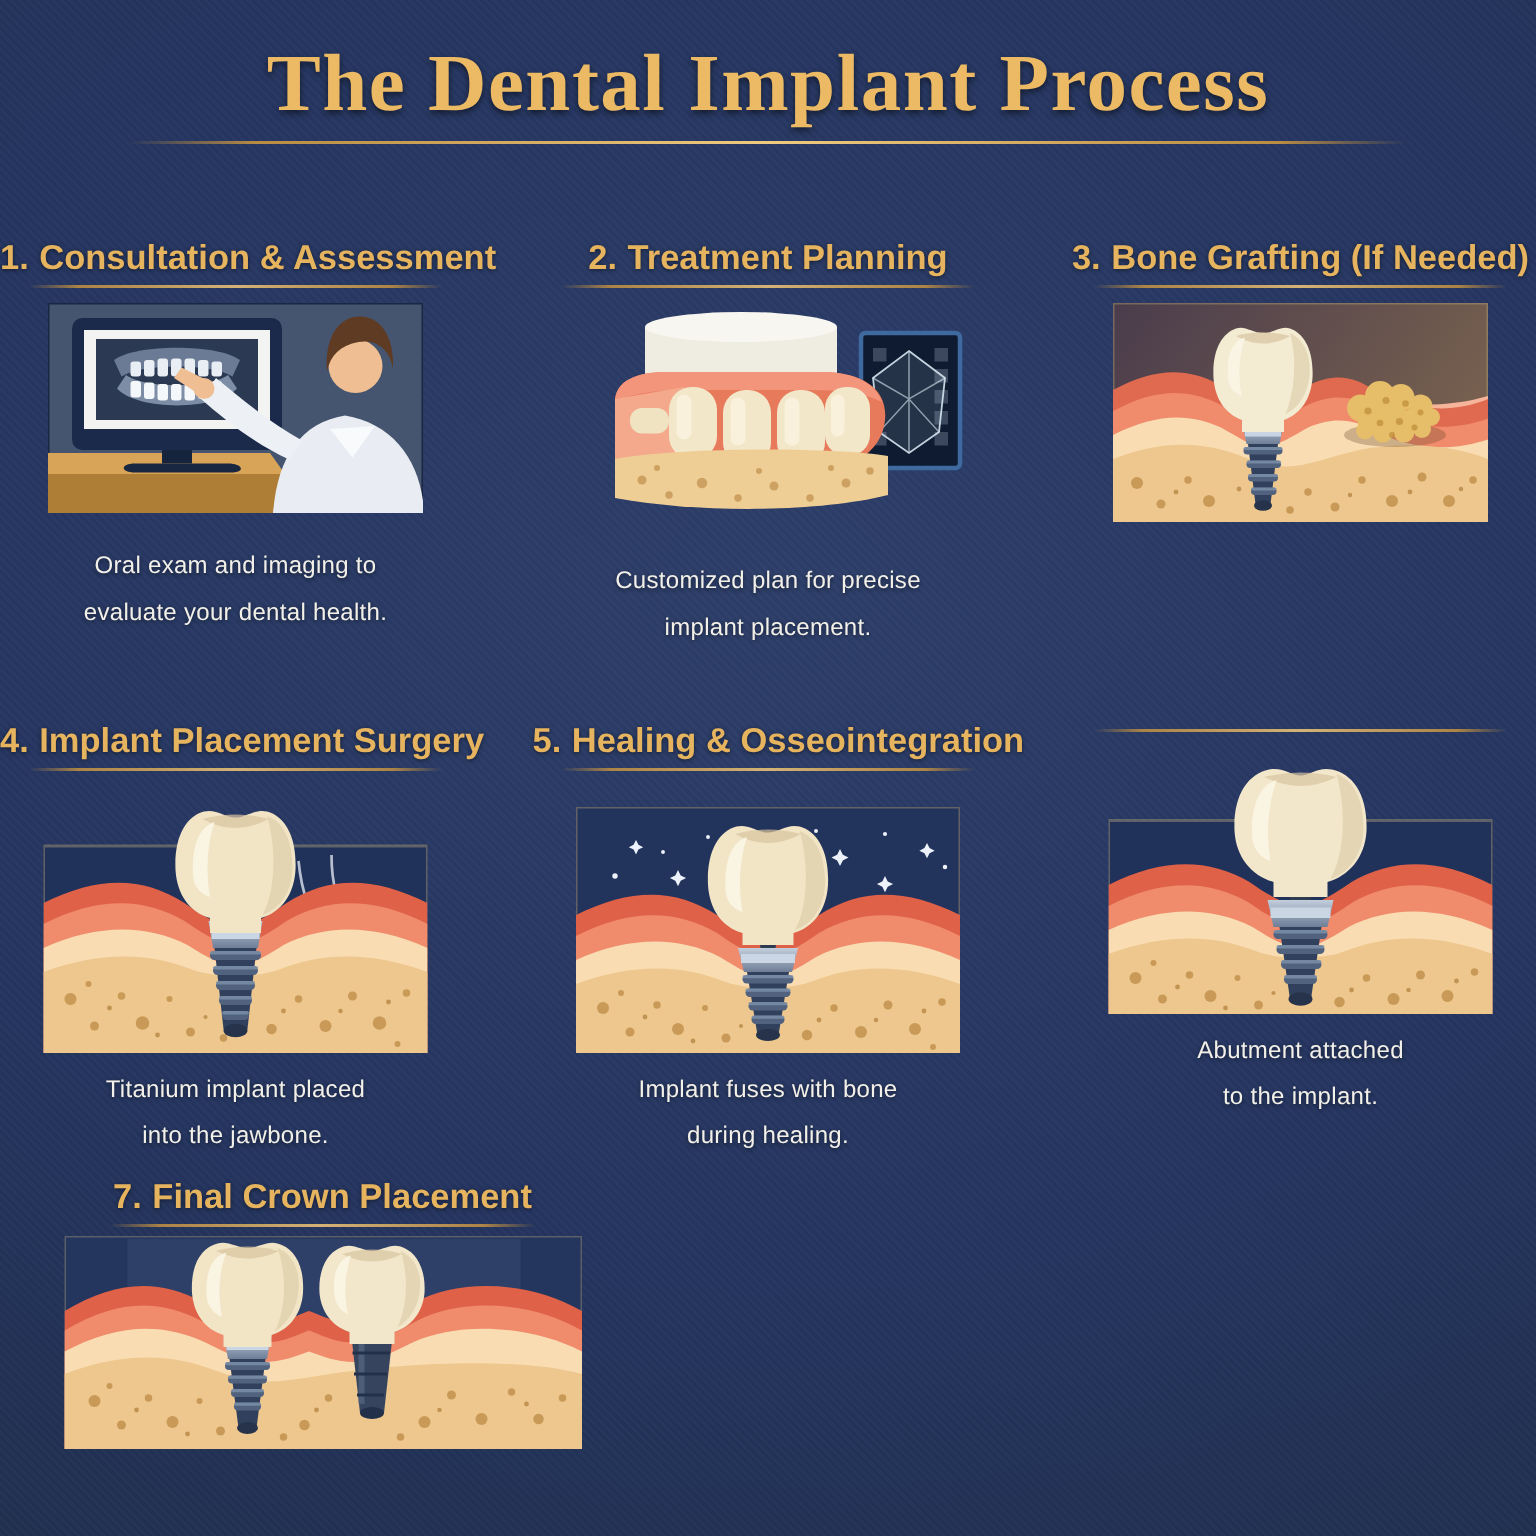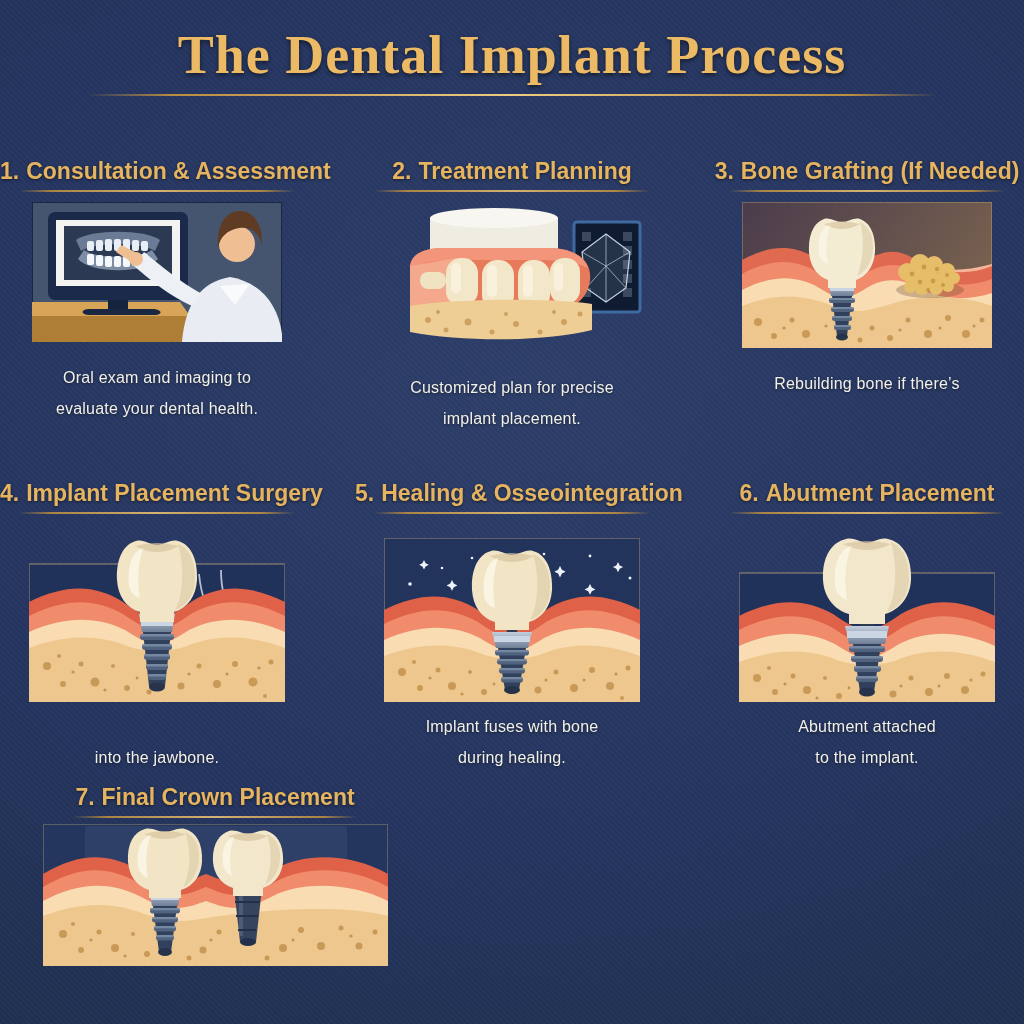--- a/index.html
+++ b/index.html
@@ -283,21 +283,21 @@
               <circle cx="205" cy="73" r="2"></circle>
                 <circle cx="178" cy="80" r="2.2"></circle>
                 <circle cx="191" cy="79" r="2.4"></circle>
               <circle cx="201" cy="83" r="2"></circle>
                 <circle cx="186" cy="88" r="2"></circle>
             </g>
           </g>
         </svg>
       </div>
       <p class="caption">
-        <span>Rebuilding bone if there’s</span><br>
+        <br>
       </p>
     </section>
   </div>
 
   <div class="row row-2">
 
     <section class="card">
       <h2 class="step-heading">
         <span class="step-number">4.</span><span>Implant Placement Surgery</span>
       </h2>
@@ -372,21 +372,21 @@
           </g>
           <g>
             <path d="M111,84 L111,74 C97,70 89,58 88,42 C87,20 95,6 107,3 C115,1 121,7 128,7 C135,7 141,1 149,3 C161,6 169,20 168,42 C167,58 159,70 145,74 L145,84 Z" fill="#F1E5C6"></path>
             <path d="M106,8 Q128,20 150,8 Q128,2 106,8 Z" fill="#D8C5A0" opacity="0.7"></path>
             <path d="M100,48 C98,26 104,13 114,10 C109,26 108,42 111,60 C105,58 101,54 100,48 Z" fill="#FBF5E6" opacity="0.9"></path>
             <path d="M149,6 C160,10 166,22 166,40 C166,56 158,68 146,72 C154,58 156,30 149,6 Z" fill="#D9C8A2" opacity="0.55"></path>
           </g>
         </svg>
       </div>
       <p class="caption">
-        <br>
+        <span>Titanium implant placed</span><br>
         <span>into the jawbone.</span>
       </p>
     </section>
 
     <section class="card">
       <h2 class="step-heading">
         <span class="step-number">5.</span><span>Healing &amp; Osseointegration</span>
       </h2>
       <div class="step-rule"></div>
       <div class="illus">
@@ -471,23 +471,20 @@
           </g>
         </svg>
       </div>
       <p class="caption">
         <span>Implant fuses with bone</span><br>
         <span>during healing.</span>
       </p>
     </section>
 
     <section class="card">
-      <h2 class="step-heading">
-        <span class="step-number">6.</span><span>Abutment Placement</span>
-      </h2>
       <div class="step-rule"></div>
       <div class="illus">
         <svg viewBox="0 0 256 164" width="256" height="164">
           <defs>
             <linearGradient id="m6" x1="0" y1="0" x2="0" y2="1">
               <stop offset="0" stop-color="#C2CEDC"></stop>
                 <stop offset="1" stop-color="#6E7E96"></stop>
             </linearGradient>
           </defs>
           <rect x="0" y="35" width="256" height="129" fill="#20315A" stroke="rgba(190,170,120,0.4)" stroke-width="2"></rect>

